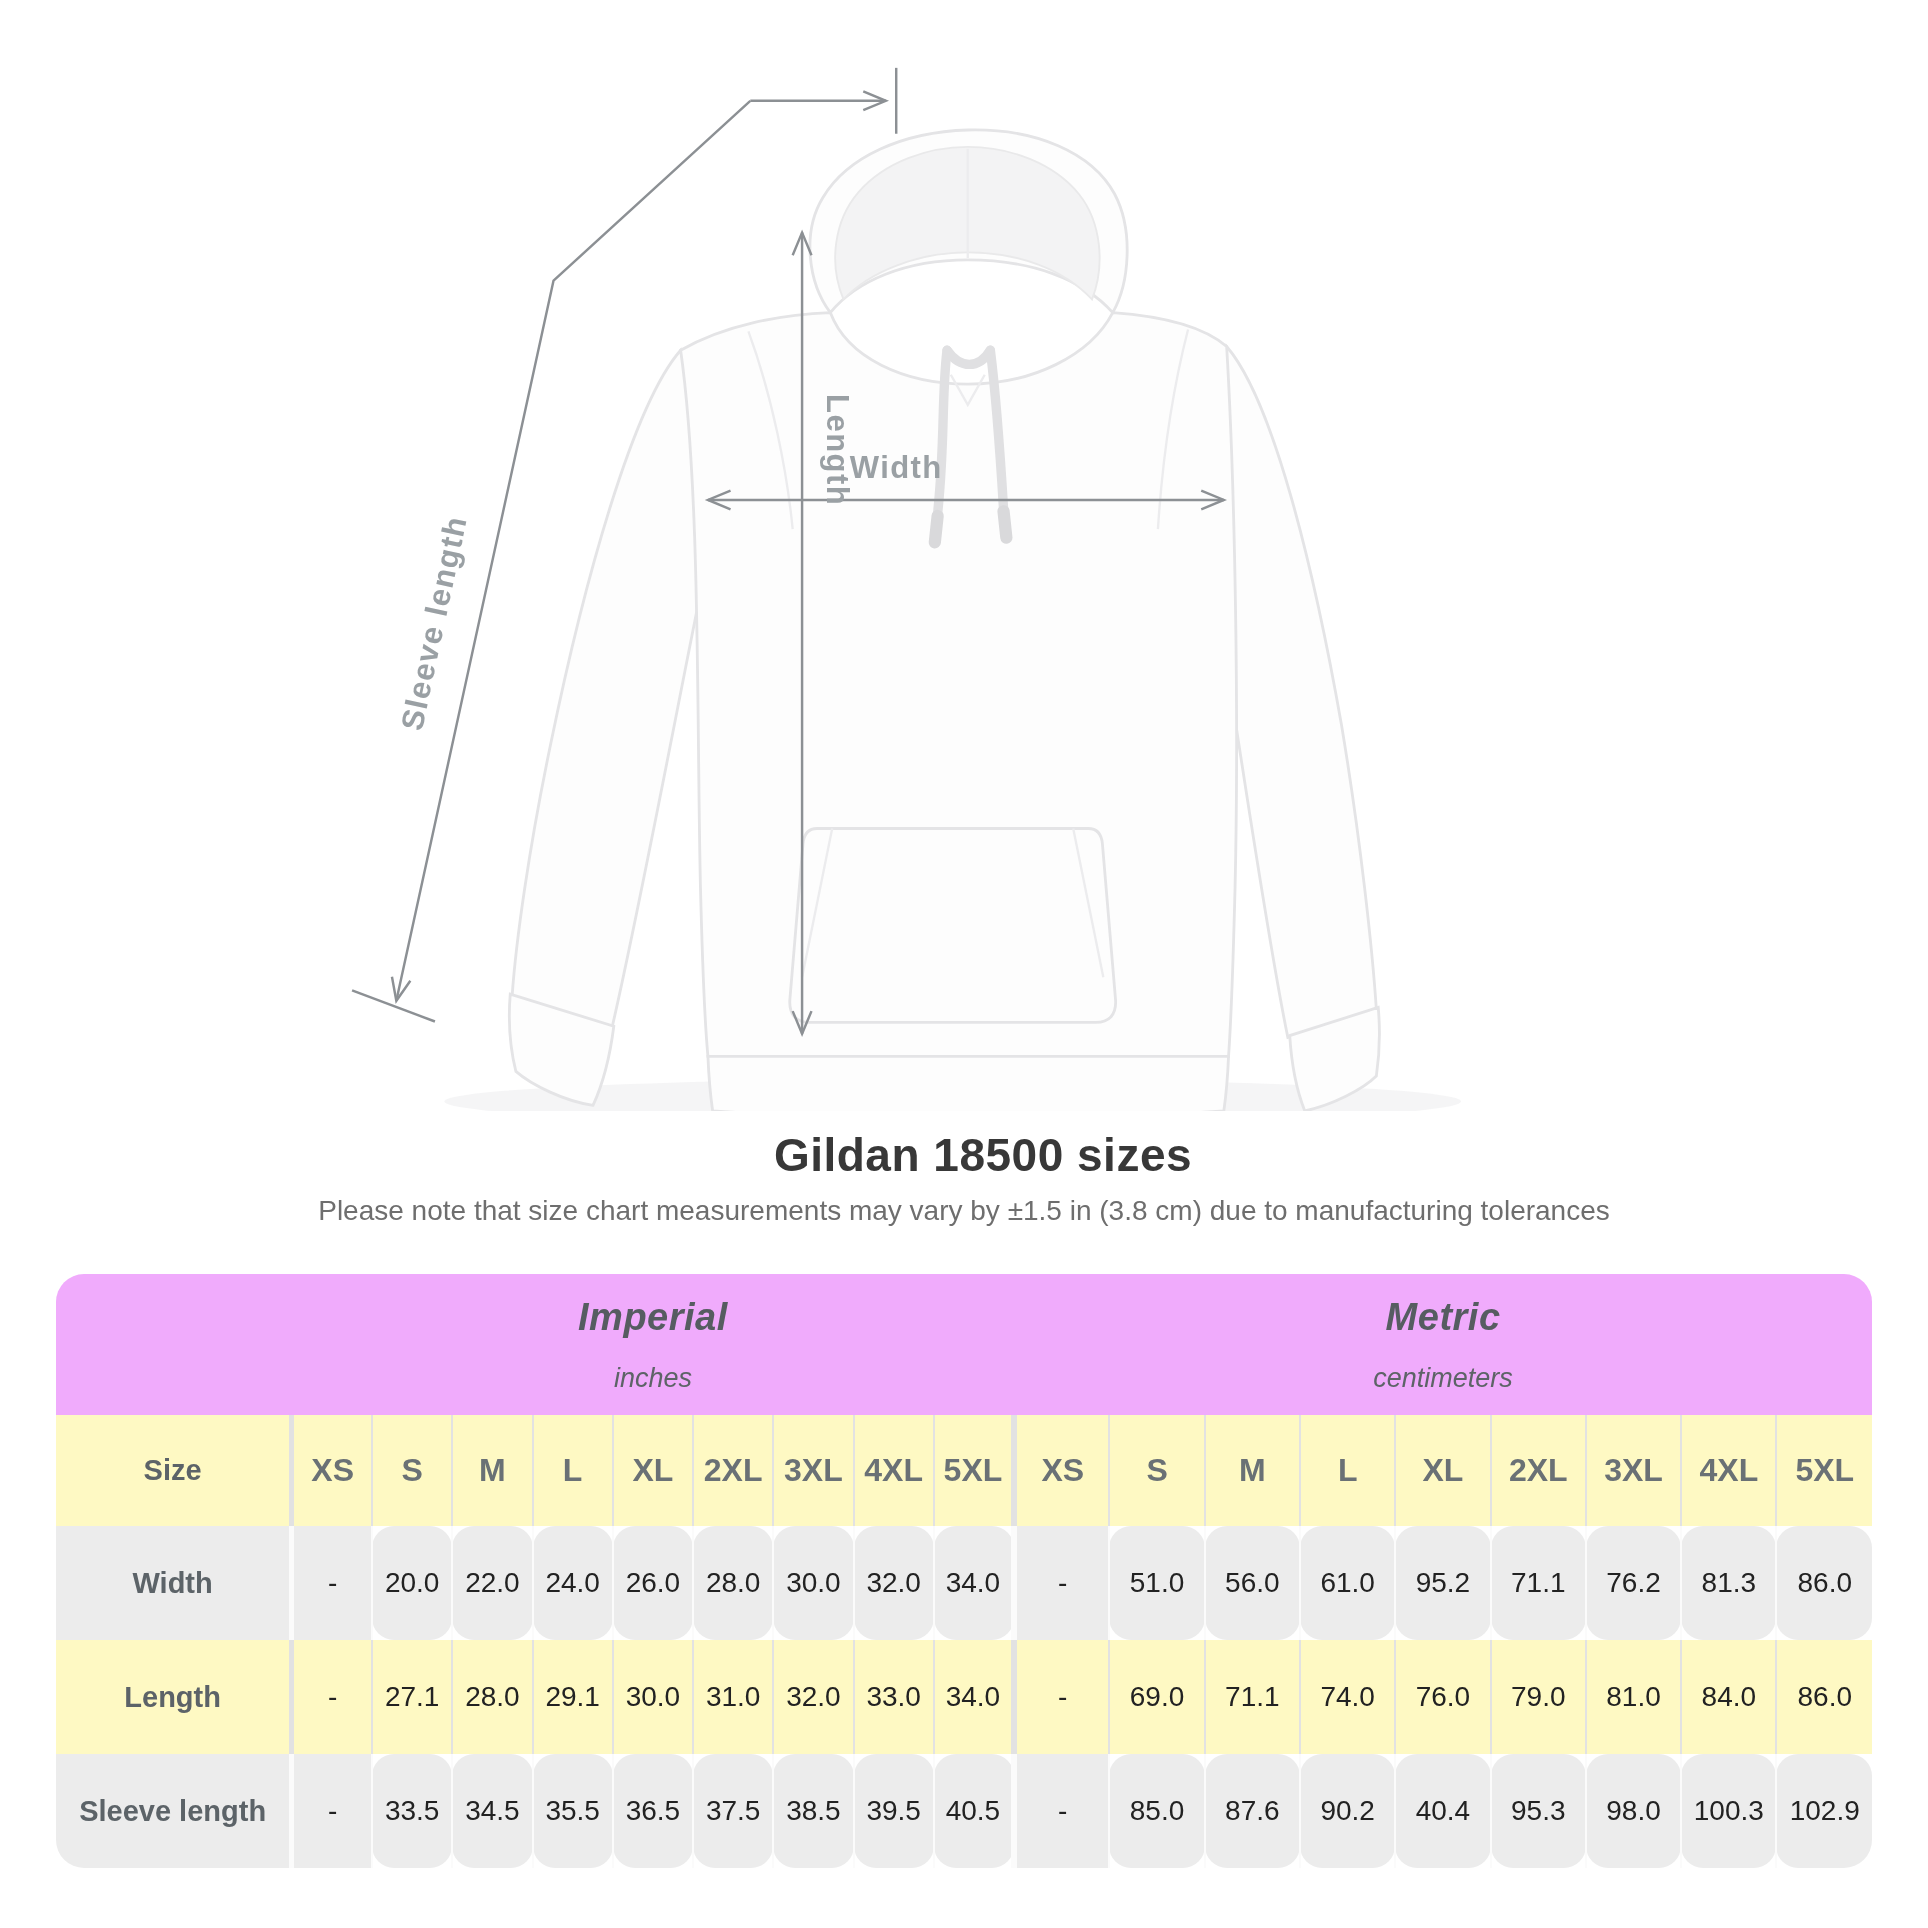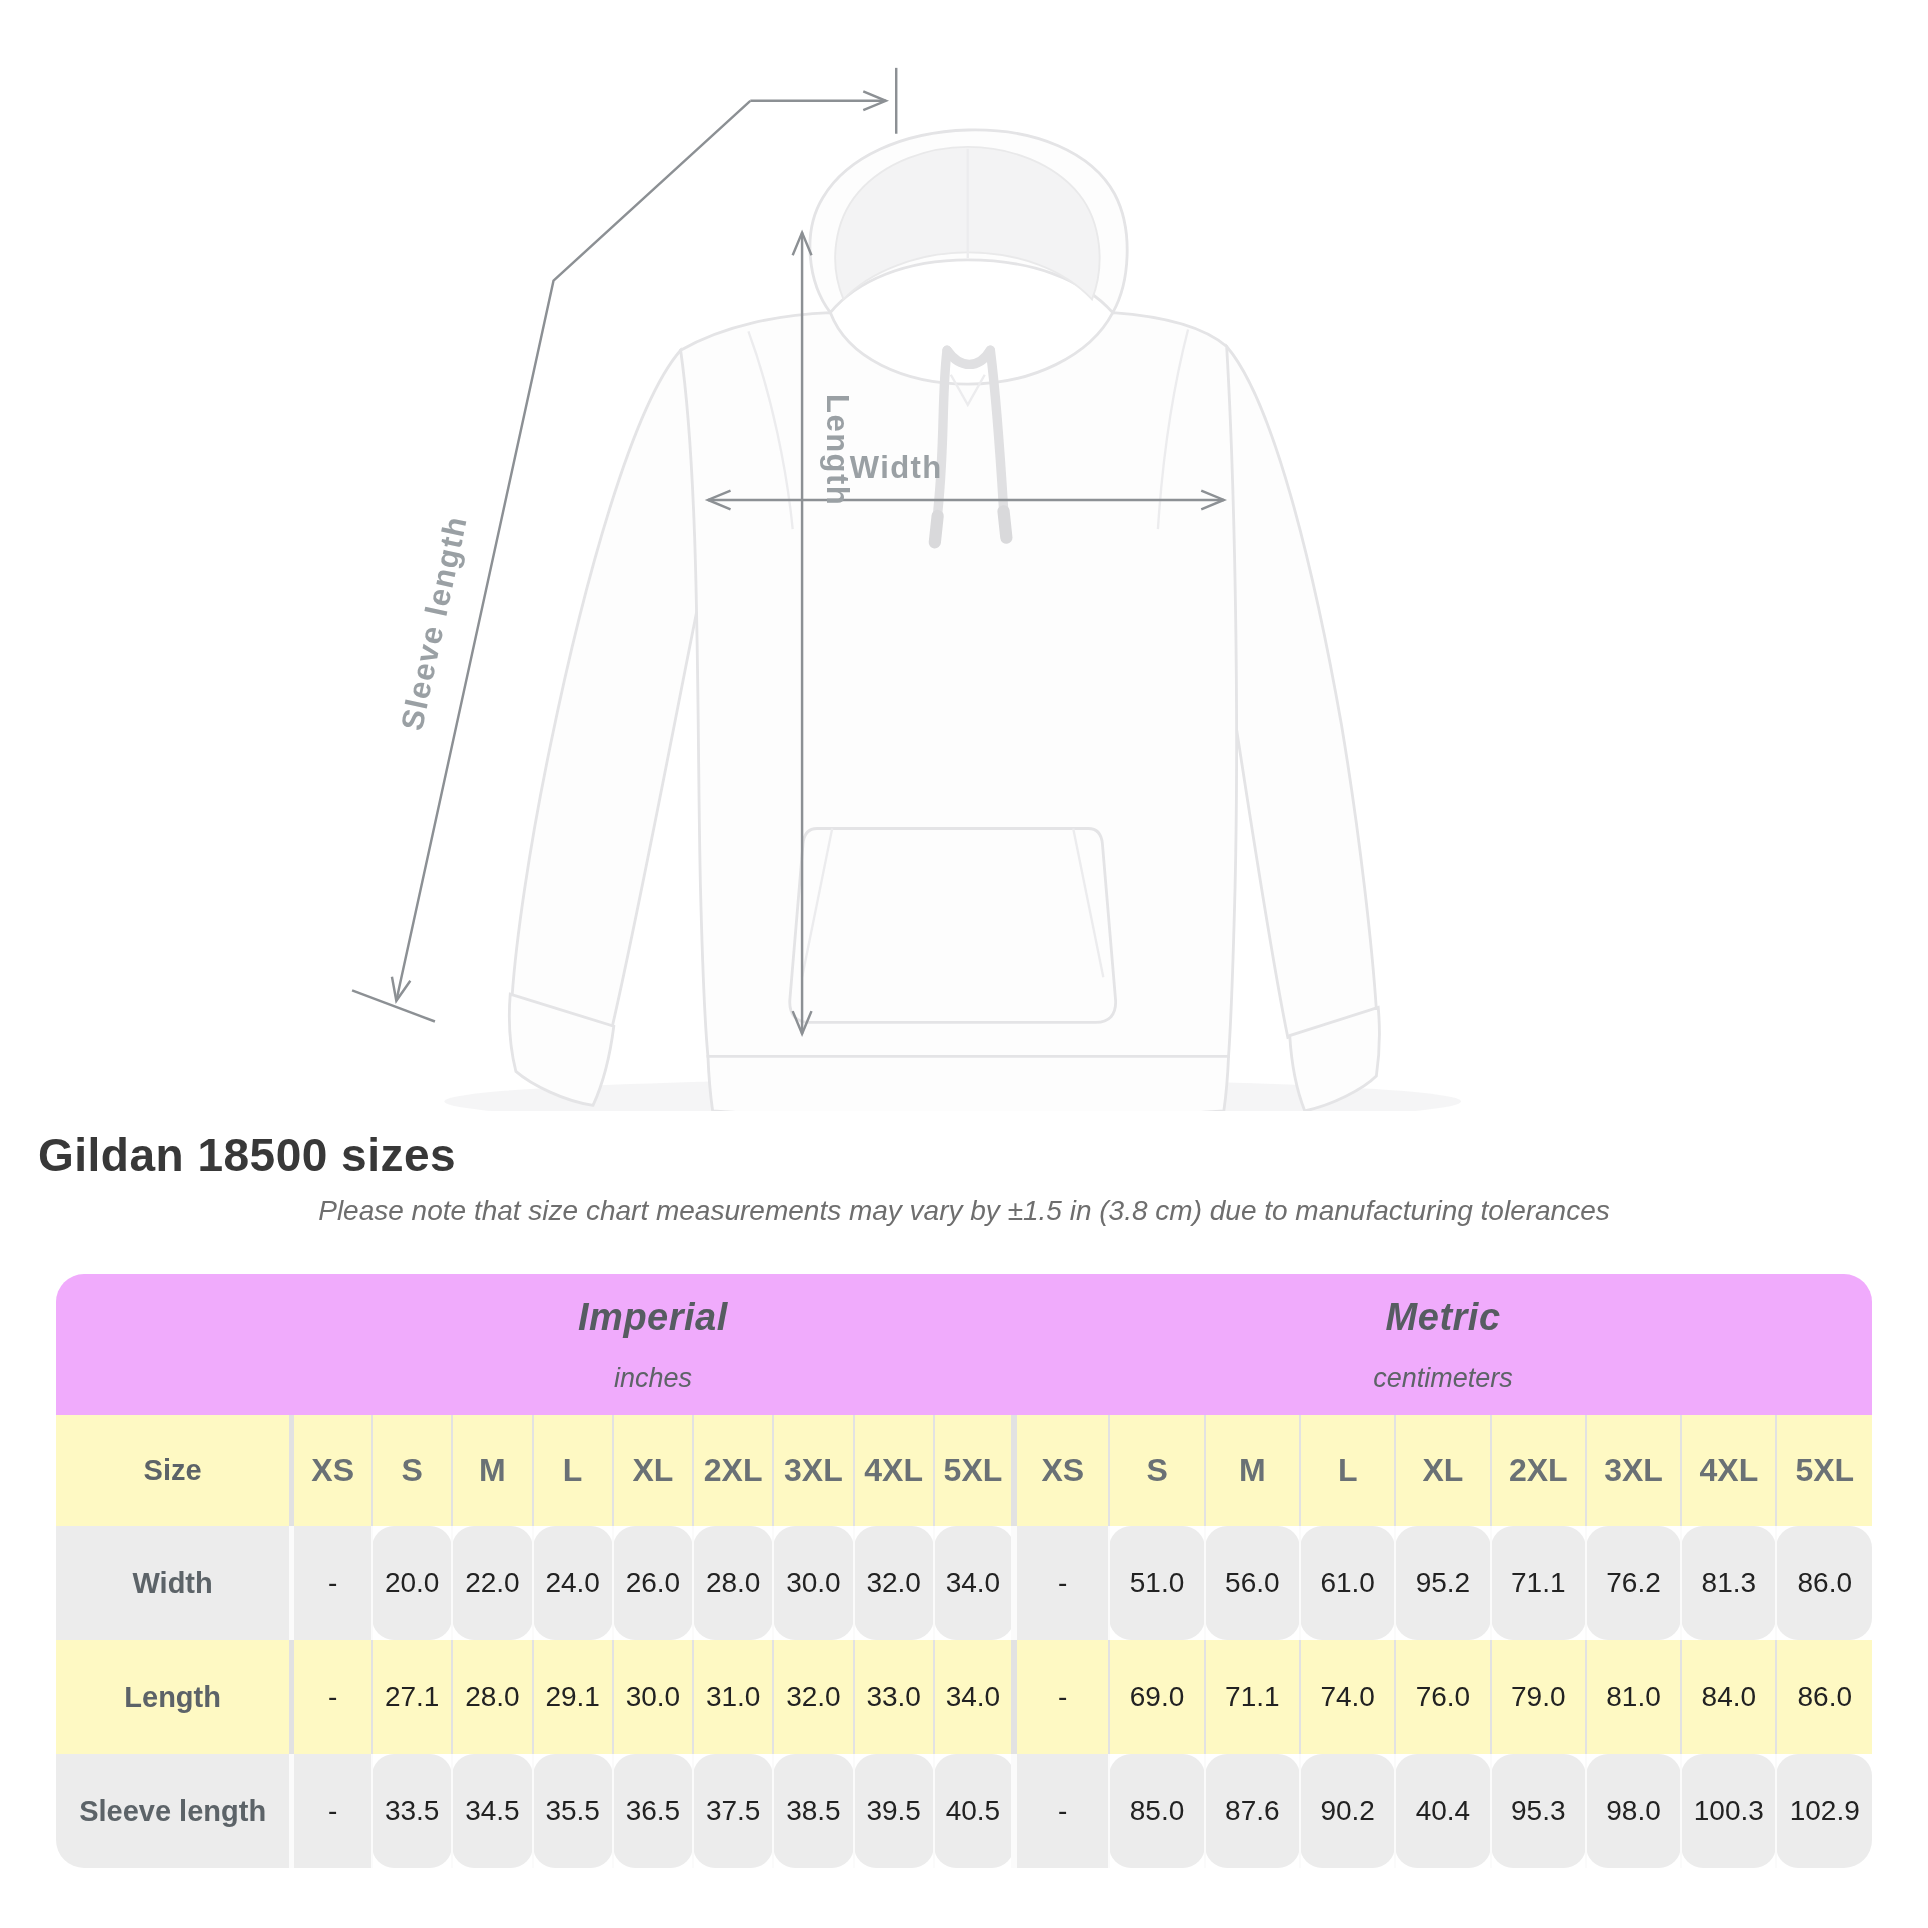--- a/index.html
+++ b/index.html
@@ -13,22 +13,22 @@
   .mhead{stroke:#8c9094;stroke-width:2.6;fill:none;stroke-linejoin:miter;}
   .mlabel{font-family:"Liberation Sans","DejaVu Sans",sans-serif;font-weight:bold;
           font-size:33px;fill:#9aa0a4;letter-spacing:1.5px;}
   .garment{fill:#fdfdfd;stroke:#e4e4e6;stroke-width:3;}
   .garment-soft{fill:#f3f3f4;stroke:#e9e9ea;stroke-width:2;}
   .seam{stroke:#ececee;stroke-width:2.5;fill:none;}
   .string{stroke:#e0e0e2;stroke-width:10;fill:none;stroke-linecap:round;}
   .aglet{stroke:#d9d9db;stroke-width:13;stroke-linecap:round;}
 
   
-  .title{margin:17px 0 0;font-size:46px;font-weight:bold;color:#383838;letter-spacing:0.5px;padding-left:38px;}
-  .subtitle{margin:13px 0 0;text-align:center;font-size:28px;font-style:italic;color:#6e6e6e;}
+  .title{margin:17px 0 0;text-align:center;font-size:46px;font-weight:bold;color:#383838;letter-spacing:0.5px;padding-left:38px;}
+  .subtitle{margin:13px 0 0;text-align:center;font-size:28px;color:#6e6e6e;}
 
   
   .table-card{margin:47px 56px 0;border-radius:28px;overflow:hidden;background:#ffffff;}
   table{width:100%;border-collapse:collapse;table-layout:fixed;}
   col.c-label{width:235px;}
   col.c-imp{width:80px;}
   col.c-met{width:95px;}
   tr.band{background:#f0abfc;height:141px;}
   tr.band td{text-align:center;vertical-align:middle;}
   .g-title{font-size:38px;font-weight:bold;font-style:italic;color:#565c61;letter-spacing:0.5px;}

